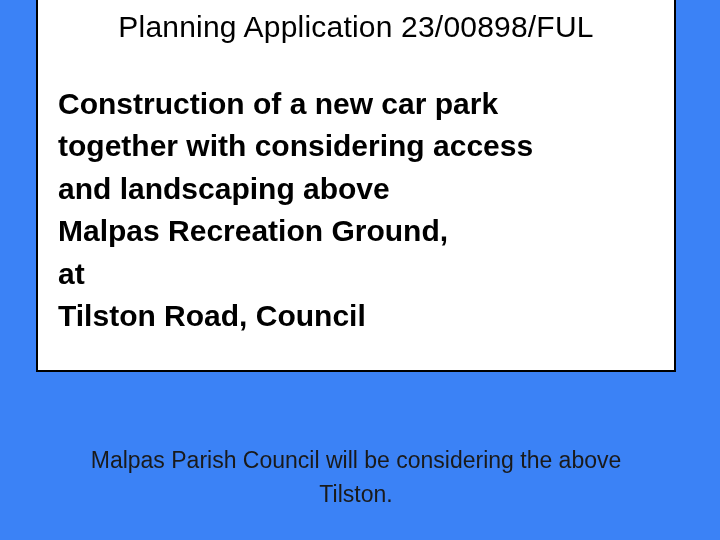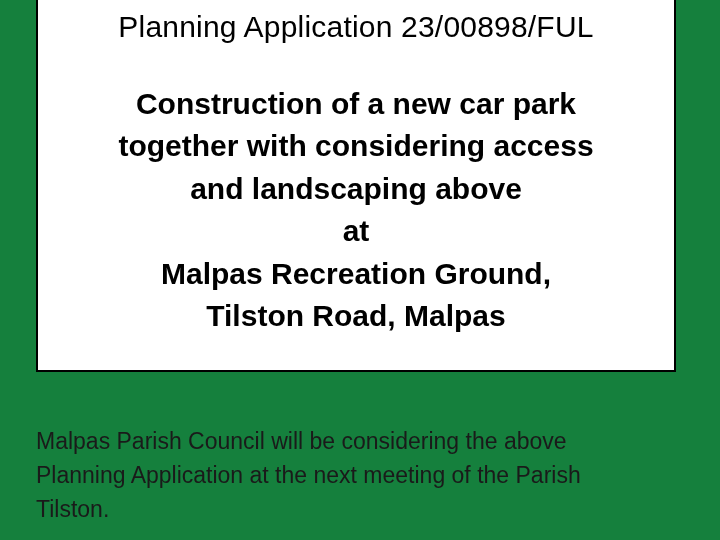--- a/index.html
+++ b/index.html
@@ -11,21 +11,21 @@
     width: 720px;
     height: 540px;
     overflow: hidden;
     font-family: "Liberation Sans", sans-serif;
     color: #000000;
   }
   .page {
     position: relative;
     width: 720px;
     height: 540px;
-    background: #15803d;
+    background: #3b82f6;
   }
   .notice-box {
     position: absolute;
     left: 36px;
     top: -22px;
     width: 640px;
     height: 394px;
     border: 2px solid #000000;
     box-sizing: border-box;
     background: #ffffff;
@@ -35,34 +35,34 @@
     font-size: 30px;
     font-weight: 400;
     text-align: center;
     line-height: 1.15;
     letter-spacing: 0.2px;
     margin-top: 12px;
   }
   .proposal {
     font-size: 30px;
     font-weight: bold;
-    text-align: center;
+    text-align: left;
     line-height: 1.42;
     margin-top: 38px;
   }
   .proposal .line {
     display: block;
     white-space: nowrap;
   }
   .footer-text {
     position: absolute;
     left: 36px;
-    top: 425px;
+    top: 444px;
     width: 640px;
-    text-align: left;
+    text-align: center;
     font-size: 23px;
     line-height: 1.47;
     font-weight: 400;
     color: #1a1a1a;
   }
   .footer-text .line {
     display: block;
     white-space: nowrap;
   }
 </style>
@@ -72,26 +72,25 @@
 <div class="page">
 
   <div class="notice-box">
 
     <div class="app-ref">Planning Application 23/00898/FUL</div>
 
     <div class="proposal">
       <span class="line">Construction of a new car park</span>
       <span class="line">together with considering access</span>
       <span class="line">and landscaping above</span>
+      <span class="line">Malpas Recreation Ground,</span>
       <span class="line">at</span>
-      <span class="line">Malpas Recreation Ground,</span>
-      <span class="line">Tilston Road, Malpas</span>
+      <span class="line">Tilston Road, Council</span>
     </div>
 
   </div>
 
   <div class="footer-text">
     <span class="line">Malpas Parish Council will be considering the above</span>
-    <span class="line">Planning Application at the next meeting of the Parish</span>
     <span class="line">Tilston.</span>
   </div>
 
 </div>
 
 </body></html>

